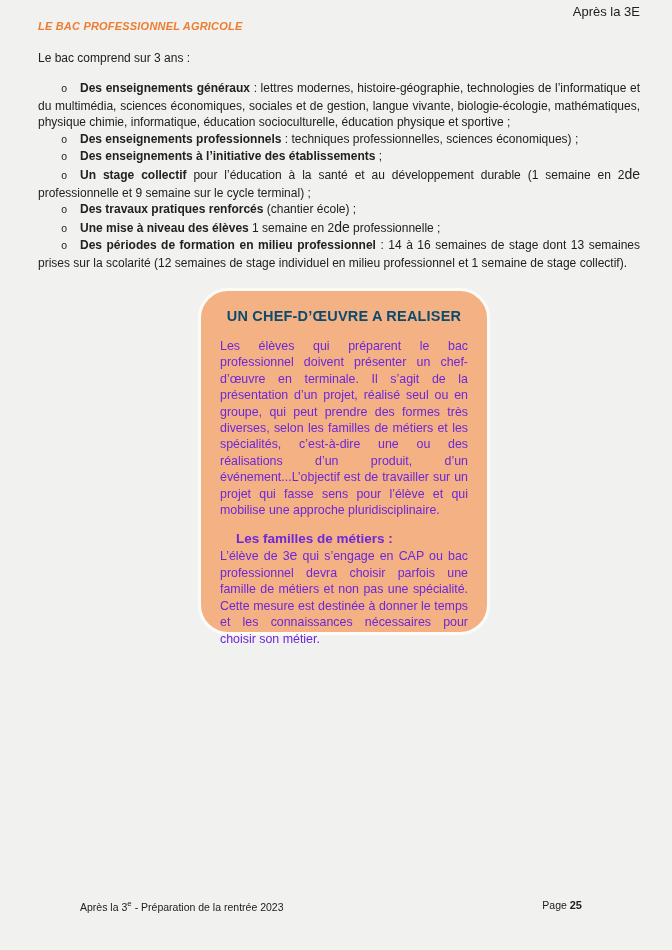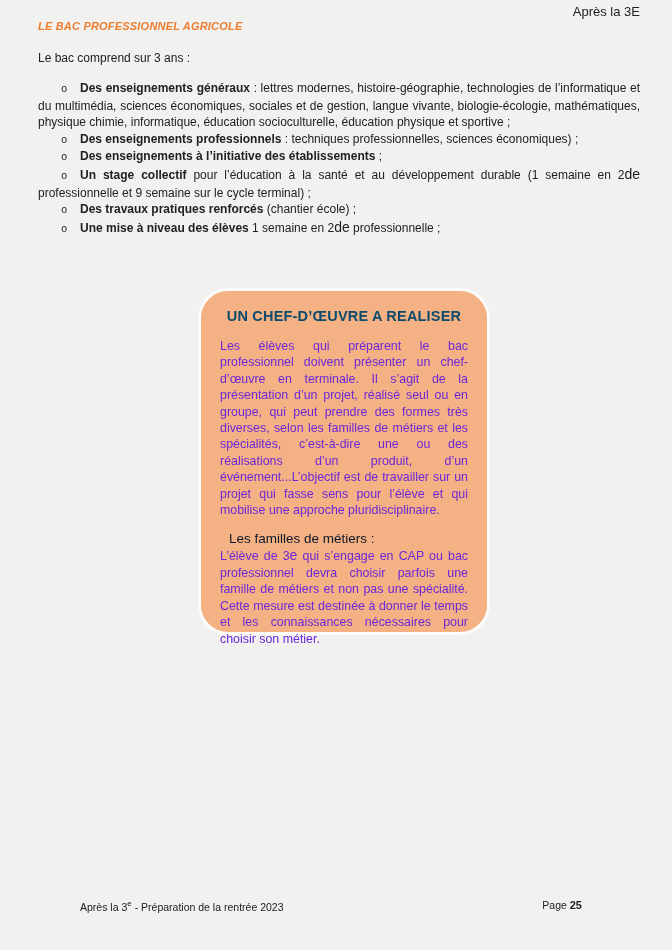--- a/index.html
+++ b/index.html
@@ -39,21 +39,21 @@
     padding:14px 19px 0 19px;
   }
   .callout-title{
     font-size:14.5px;font-weight:bold;text-align:center;
     margin:3px 0 14px 0;color:#0c4a6e;letter-spacing:.2px;
   }
   .callout-para{
     margin:0;font-size:12.4px;line-height:16.4px;
     text-align:justify;color:#6d28d9;
   }
-  .callout-subtitle{font-size:13.5px;font-weight:normal;margin:13px 0 1px 9px;color:#0f172a;}
+  .callout-subtitle{font-size:13.5px;font-weight:bold;margin:13px 0 1px 16px;color:#6d28d9;}
   .footer{position:absolute;top:899px;left:0;width:672px;height:16px;font-size:10.5px;}
   .footer-left{position:absolute;left:80px;top:0;}
   .footer-page{position:absolute;right:90px;top:0;}
   .footer-page .num{font-weight:bold;font-size:11px;}
 </style>
 </head>
 <body>
 
 <div class="page">
 
@@ -63,20 +63,21 @@
 
   <p class="intro">Le bac comprend sur 3 ans :</p>
 
   <div class="bullets">
       <div class="bullet-item"><span class="bullet-glyph">o</span><span class="b">Des enseignements généraux</span><span> : lettres modernes, histoire-géographie, technologies de l’informatique et du multimédia, sciences économiques, sociales et de gestion, langue vivante, biologie-écologie, mathématiques, physique chimie, informatique, éducation socioculturelle, éducation physique et sportive ;</span></div>
       <div class="bullet-item"><span class="bullet-glyph">o</span><span class="b">Des enseignements professionnels</span><span> : techniques professionnelles, sciences économiques) ;</span></div>
       <div class="bullet-item"><span class="bullet-glyph">o</span><span class="b">Des enseignements à l’initiative des établissements</span><span> ;</span></div>
       <div class="bullet-item"><span class="bullet-glyph">o</span><span class="b">Un stage collectif</span><span> pour l’éducation à la santé et au développement durable (1 semaine en 2</span><span class="sub">de</span><span> professionnelle et 9 semaine sur le cycle terminal) ;</span></div>
       <div class="bullet-item"><span class="bullet-glyph">o</span><span class="b">Des travaux pratiques renforcés</span><span> (chantier école) ;</span></div>
       <div class="bullet-item"><span class="bullet-glyph">o</span><span class="b">Une mise à niveau des élèves</span><span> 1 semaine en 2</span><span class="sub">de</span><span> professionnelle ;</span></div>
+      <div class="bullet-item"><span class="bullet-glyph">o</span><span class="b">Des périodes de formation en milieu professionnel</span><span> : 14 à 16 semaines de stage dont 13 semaines prises sur la scolarité (12 semaines de stage individuel en milieu professionnel et 1 semaine de stage collectif).</span></div>
     </div>
 
   <div class="callout">
     <div class="callout-title">UN CHEF-D’ŒUVRE A REALISER</div>
     <p class="callout-para">Les élèves qui préparent le bac professionnel doivent présenter un chef-d’œuvre en terminale. Il s’agit de la présentation d’un projet, réalisé seul ou en groupe, qui peut prendre des formes très diverses, selon les familles de métiers et les spécialités, c’est-à-dire une ou des réalisations d’un produit, d’un événement...L’objectif est de travailler sur un projet qui fasse sens pour l’élève et qui mobilise une approche pluridisciplinaire.</p>
     <div class="callout-subtitle">Les familles de métiers :</div>
     <p class="callout-para"><span>L’élève de 3</span><span class="sub">e</span><span> qui s’engage en CAP ou bac professionnel devra choisir parfois une famille de métiers et non pas une spécialité. Cette mesure est destinée à donner le temps et les connaissances nécessaires pour choisir son métier.</span></p>
   </div>
 
   <div class="footer">

